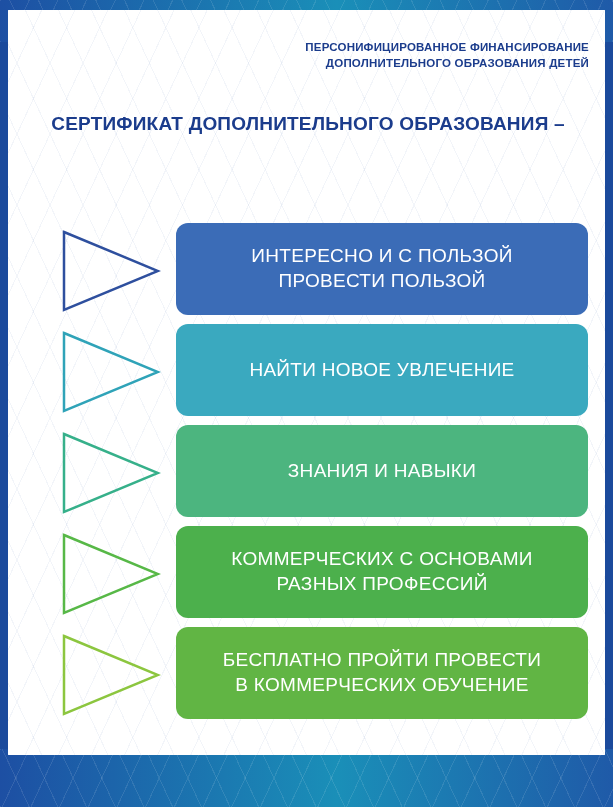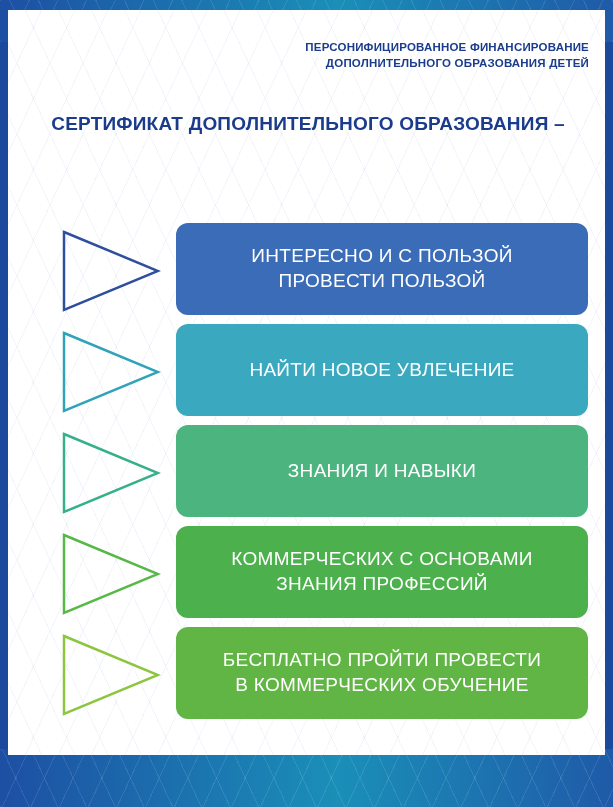--- a/index.html
+++ b/index.html
@@ -180,21 +180,21 @@
 
       <div class="row">
         <div class="arrow">
           <svg width="100" height="84" viewBox="0 0 100 84">
             <polygon points="3,3 97,42 3,81" fill="none" stroke="#57b847" stroke-width="2.5"></polygon>
           </svg>
         </div>
         <div class="chip" style="background:#4cb04c">
           <span>
             <span class="l1">КОММЕРЧЕСКИХ С ОСНОВАМИ</span>
-            <span class="l2">ЗНАНИЯ ПРОФЕССИЙ</span>
+            <span class="l2">РАЗНЫХ ПРОФЕССИЙ</span>
           </span>
         </div>
       </div>
 
       <div class="row">
         <div class="arrow">
           <svg width="100" height="84" viewBox="0 0 100 84">
             <polygon points="3,3 97,42 3,81" fill="none" stroke="#8cc63f" stroke-width="2.5"></polygon>
           </svg>
         </div>

